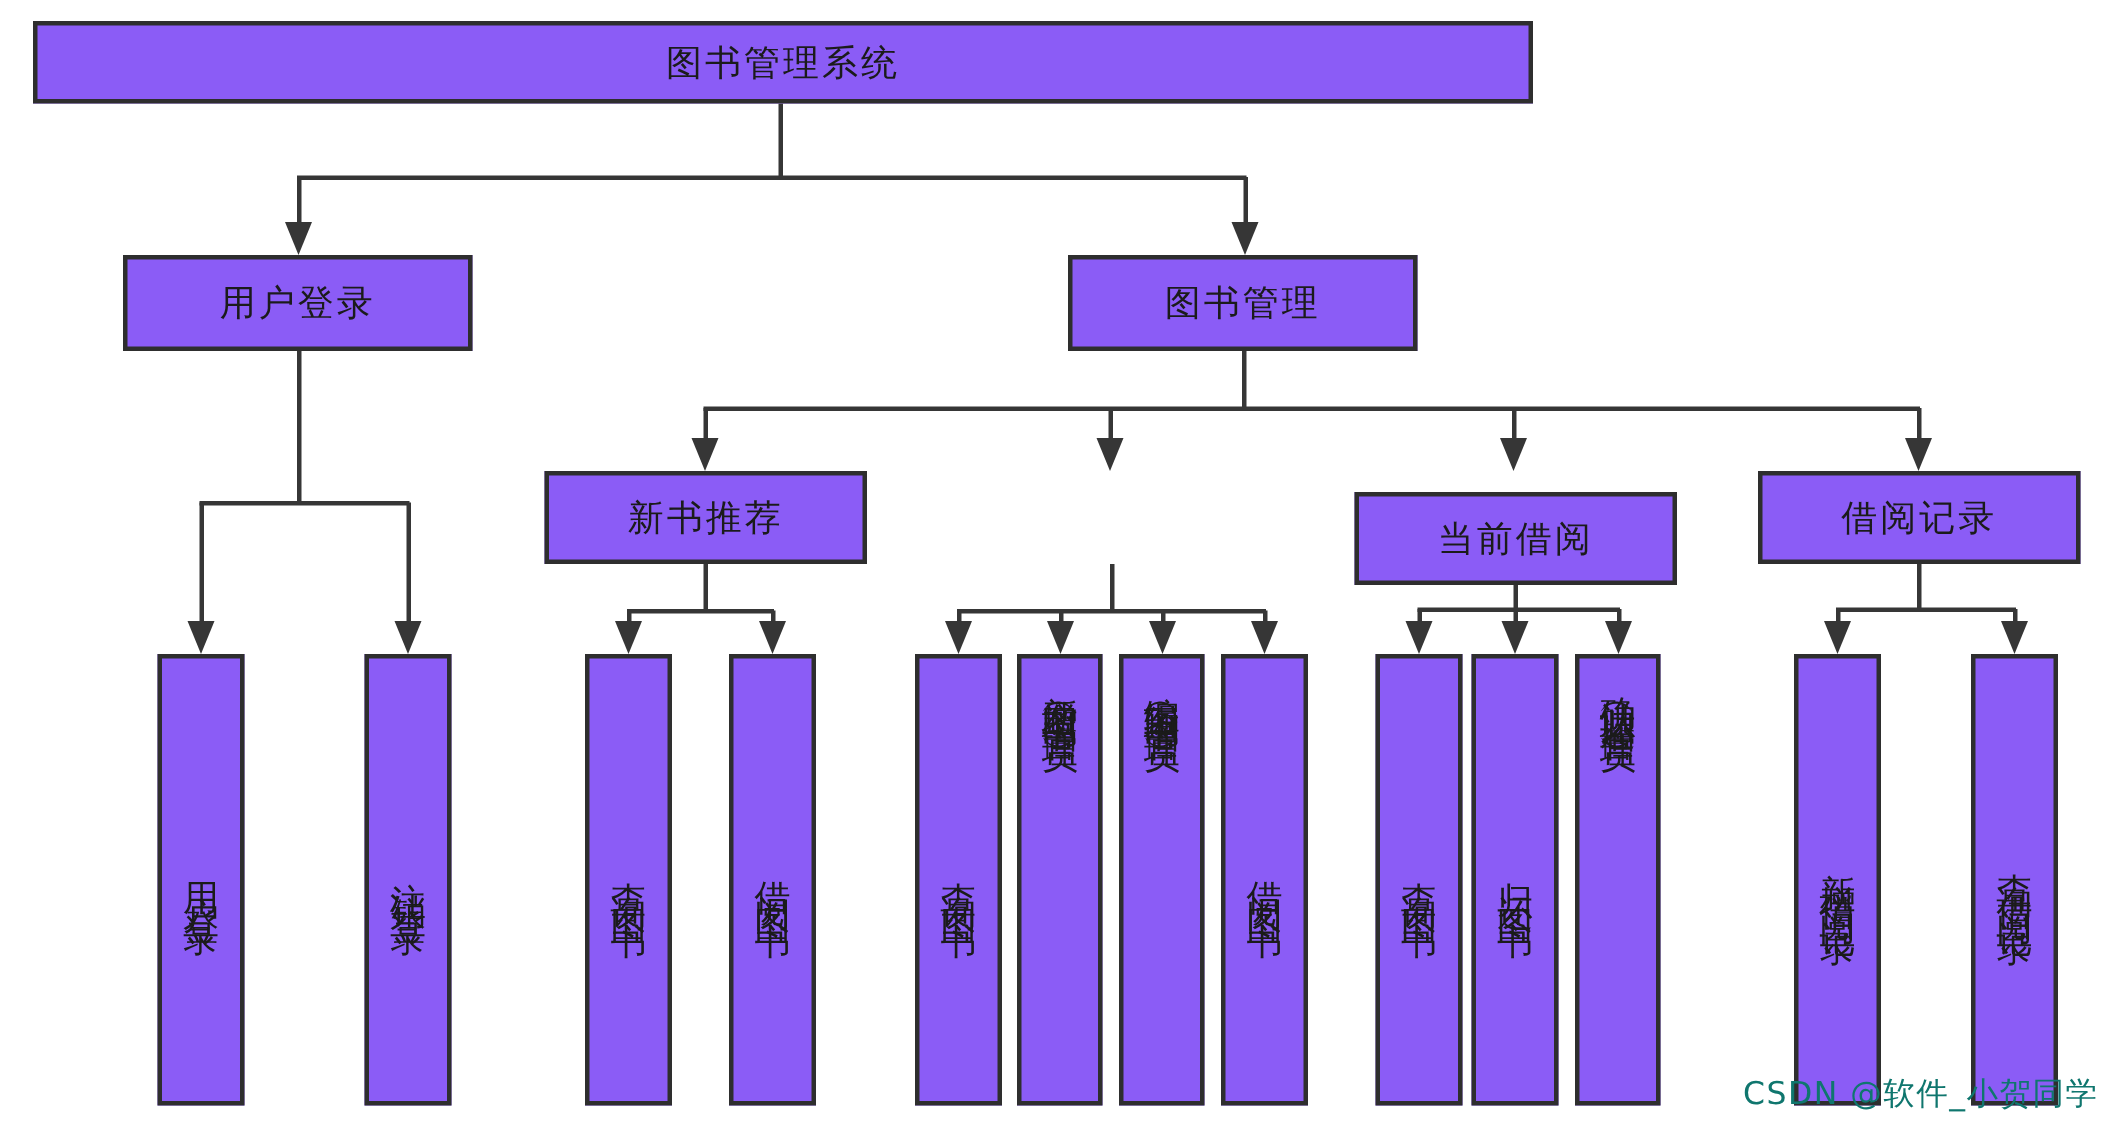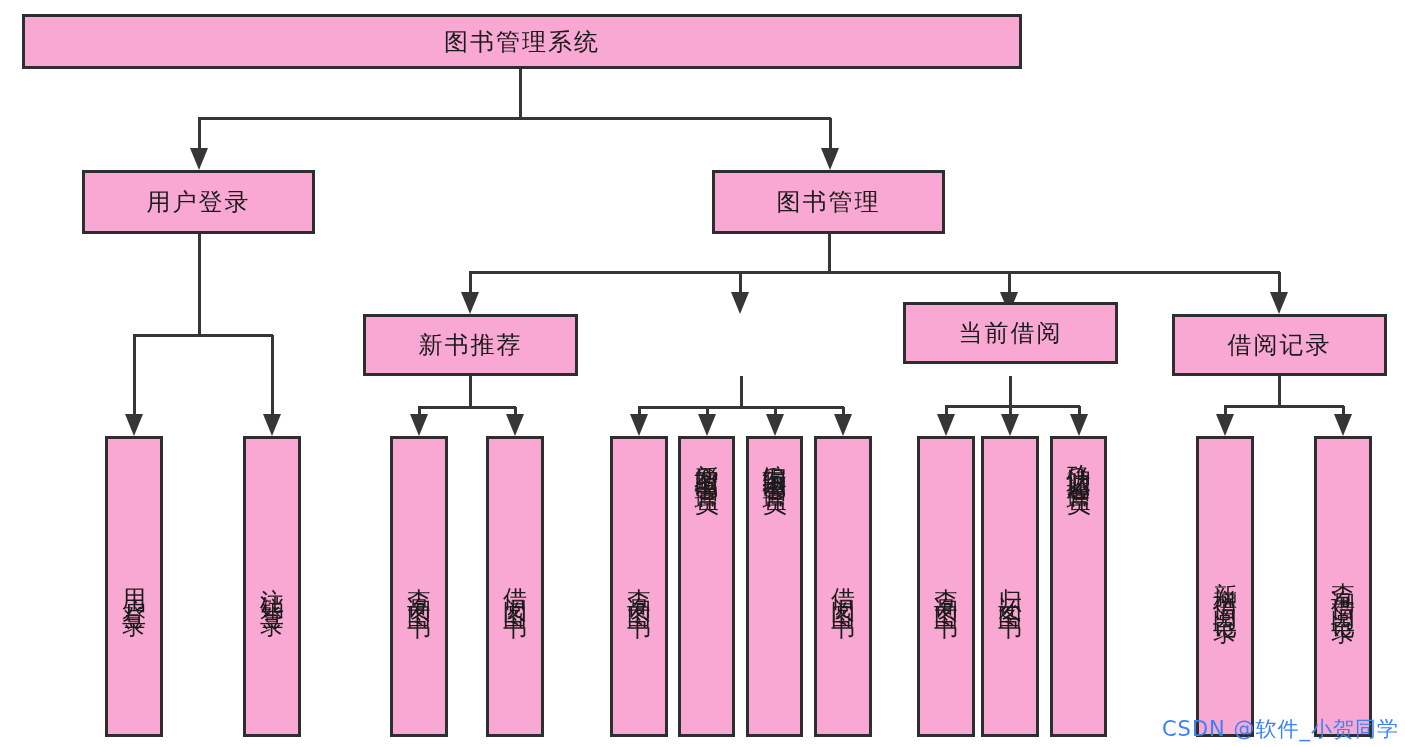--- a/index.html
+++ b/index.html
@@ -1,35 +1,35 @@
 <!DOCTYPE html>
 <html><head>
 <meta charset="utf-8">
 <style>
   html,body{margin:0;padding:0;background:#ffffff;}
   body{font-family:"DejaVu Sans","Liberation Sans",sans-serif;}
   #stage{position:relative;width:1405px;height:747px;background:#ffffff;overflow:hidden;}
 
-  .box{position:absolute;background:#f9a8d4;border:3px solid #2e2e2e;box-sizing:border-box;
+  .box{position:absolute;background:#8b5cf6;border:3px solid #2e2e2e;box-sizing:border-box;
        display:flex;align-items:center;justify-content:center;}
   .hlabel{font-size:24px;color:#1b1b1b;letter-spacing:2px;white-space:nowrap;}
 
   .leaf{justify-content:center;}
   .leaf.top-align{align-items:flex-start;padding-top:6px;}
   .vtext{writing-mode:vertical-rl;text-orientation:mixed;font-size:24px;color:#1b1b1b;line-height:1;}
   .vtext.short{letter-spacing:9px;}
   .vtext.mid{letter-spacing:8px;}
   .vtext.long{letter-spacing:4px;}
 
   .vline,.hline{position:absolute;background:#363636;}
   .arrow{position:absolute;width:0;height:0;
          border-left:9px solid transparent;border-right:9px solid transparent;
          border-top:22px solid #363636;}
 
-  .watermark{position:absolute;right:6px;bottom:4px;font-size:21px;color:#3b82f6;
+  .watermark{position:absolute;right:6px;bottom:4px;font-size:21px;color:#0f766e;
              letter-spacing:1px;white-space:nowrap;}
 </style>
 </head>
 <body>
 
 <div id="stage">
 
   <div id="connectors">
       <div class="vline" style="left: 519px; top: 69px; width: 3px; height: 49px;"></div>
       <div class="vline" style="left: 198px; top: 118px; width: 3px; height: 32px;"></div>
@@ -91,21 +91,21 @@
   <div class="box" style="left:82px;top:170px;width:233px;height:64px;">
     <span class="hlabel">用户登录</span>
   </div>
   <div class="box" style="left:712px;top:170px;width:233px;height:64px;">
     <span class="hlabel">图书管理</span>
   </div>
 
   <div class="box" style="left:363px;top:314px;width:215px;height:62px;">
     <span class="hlabel">新书推荐</span>
   </div>
-  <div class="box" style="left:903px;top:302px;width:215px;height:62px;">
+  <div class="box" style="left:903px;top:328px;width:215px;height:62px;">
     <span class="hlabel">当前借阅</span>
   </div>
   <div class="box" style="left:1172px;top:314px;width:215px;height:62px;">
     <span class="hlabel">借阅记录</span>
   </div>
 
   <div class="box leaf" style="left:105px;top:436px;width:58px;height:301px;">
     <span class="vtext short">用户登录</span>
   </div>
   <div class="box leaf" style="left:243px;top:436px;width:58px;height:301px;">

